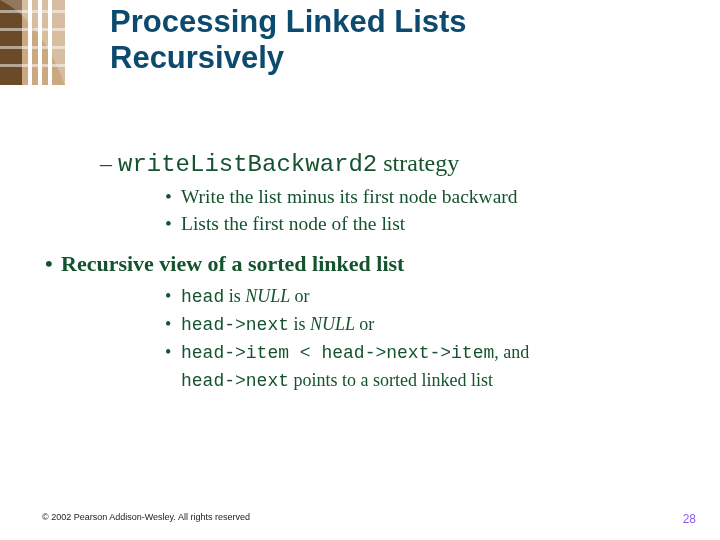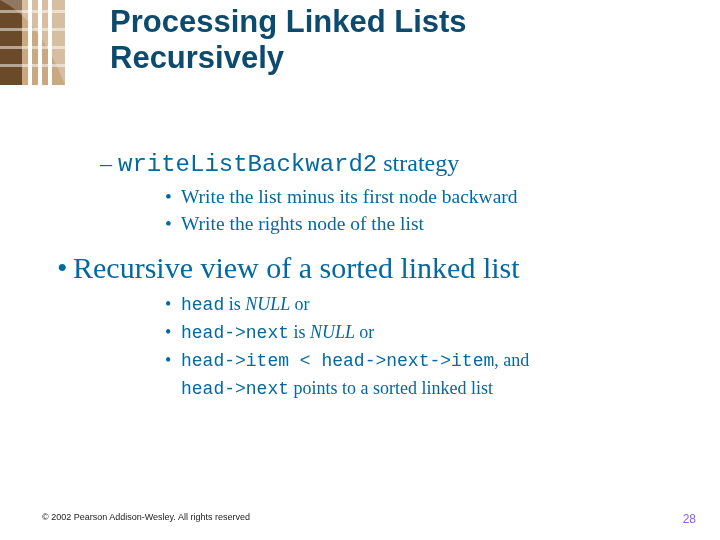--- a/index.html
+++ b/index.html
@@ -27,21 +27,21 @@
     font-weight: bold;
     font-size: 31px;
     line-height: 1.15;
     color: #0c4a6e;
   }
   .content {
     position: absolute;
     left: 45px;
     top: 150px;
     right: 30px;
-    color: #0369a1;
+    color: #14532d;
   }
   .dash-item {
     margin-left: 55px;
     font-size: 24px;
     margin-bottom: 4px;
   }
   .dash-item .dash {
     display: inline-block;
     width: 18px;
   }
@@ -49,24 +49,25 @@
     font-family: "Courier New", Courier, monospace;
   }
   .sub-bullets {
     margin: 6px 0 12px 120px;
     font-size: 19.5px;
     line-height: 1.3;
   }
   .sub-bullets .b { margin-bottom: 2px; }
   .dot { display:inline-block; width: 16px; }
   .top-bullet {
-    margin-left: 12px;
-    font-size: 30px;
+    margin-left: 0;
+    font-size: 22px;
     margin-top: 14px;
     margin-bottom: 2px;
+    font-weight: bold;
   }
   .dash-item2 {
     margin-left: 55px;
     font-size: 22px;
     margin-top: 2px;
     margin-bottom: 4px;
   }
   .sub-bullets2 {
     margin: 6px 0 0 120px;
     font-size: 18px;
@@ -113,21 +114,21 @@
 </div>
 
 <div class="content">
 
   <div class="dash-item">
     <span class="dash">–</span><span class="mono">writeListBackward2</span><span> strategy</span>
   </div>
 
   <div class="sub-bullets">
     <div class="b"><span class="dot">•</span><span>Write the list minus its first node backward</span></div>
-    <div class="b"><span class="dot">•</span><span>Write the rights node of the list</span></div>
+    <div class="b"><span class="dot">•</span><span>Lists the first node of the list</span></div>
   </div>
 
   <div class="top-bullet">
     <span class="dot">•</span><span>Recursive view of a sorted linked list</span>
   </div>
 
 
   <div class="sub-bullets2">
     <div class="b">
       <span class="dot">•</span><span class="mono">head</span><span> is </span><span class="italic">NULL </span><span>or</span>

